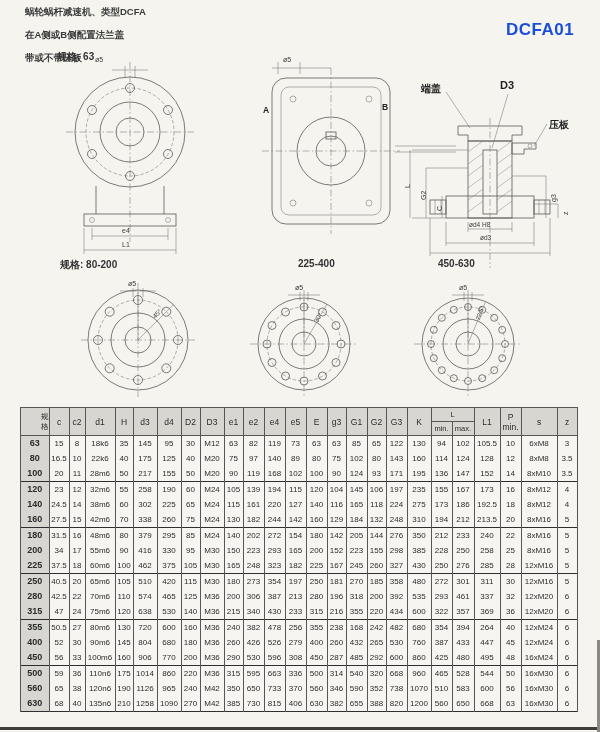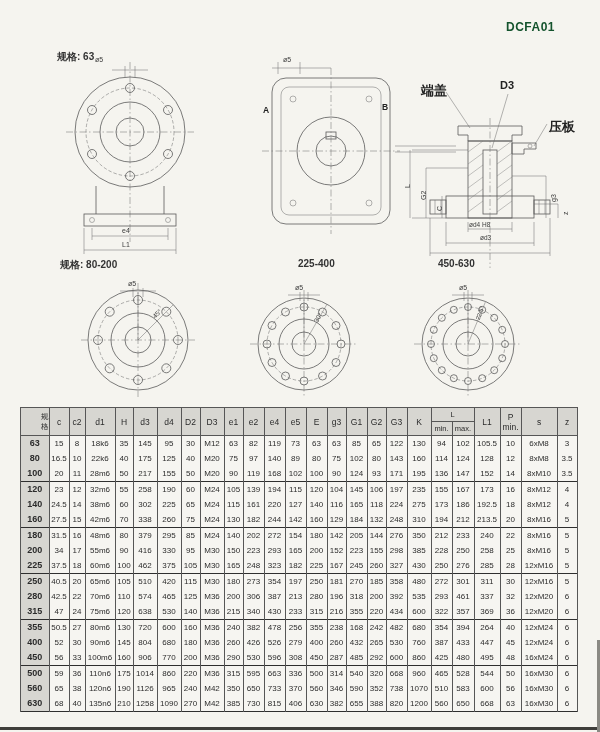--- a/index.html
+++ b/index.html
@@ -1,23 +1,23 @@
 <!DOCTYPE html>
 <html><head>
 <meta charset="utf-8">
 <style>
   html,body{margin:0;padding:0;}
   .page{position:relative;width:600px;height:732px;background:#f5f4ef;overflow:hidden;
         font-family:"Liberation Sans",sans-serif;color:#2e2e2e;}
   .abs{position:absolute;}
   .title-block{left:25px;top:6px;font-size:9.5px;font-weight:bold;color:#3a3a3a;line-height:11.5px;white-space:pre-line;}
-  .doc-code{left:506px;top:20px;font-size:12px;font-weight:bold;letter-spacing:.5px;color:#14532d;}
+  .doc-code{left:506px;top:20px;font-size:17px;font-weight:bold;letter-spacing:.5px;color:#1d4ed8;}
   .spec-label{font-size:10px;font-weight:bold;color:#333;}
   .lbl{position:absolute;font-size:7px;color:#3c3c3c;white-space:nowrap;}
-  .lbl-b{position:absolute;font-size:13px;font-weight:bold;color:#222;white-space:nowrap;}
+  .lbl-b{position:absolute;font-size:10px;font-weight:bold;color:#222;white-space:nowrap;}
   .rot{transform:rotate(-90deg);transform-origin:left top;}
   .ln{stroke:#5b5b5b;fill:none;stroke-width:.8;}
   .thin{stroke:#6a6a6a;fill:none;stroke-width:.5;}
   .cl{stroke:#777;fill:none;stroke-width:.55;stroke-dasharray:7 2.5 1.5 2.5;}
   .bc{stroke:#6f6f6f;fill:none;stroke-width:.55;stroke-dasharray:3.5 2;}
   .hatch{stroke:#7a7a7a;fill:none;stroke-width:.45;}
   .dim{stroke:#6a6a6a;fill:none;stroke-width:.5;}
   
   table.spec{position:absolute;left:20px;top:407px;border-collapse:collapse;table-layout:fixed;
              border:1.6px solid #2f2f2f;background:#f6f5f1;}
@@ -31,20 +31,23 @@
   table.spec td.size-cell{background:#d7d6d1;font-weight:bold;font-size:9px;vertical-align:top;}
   table.spec td.size-cell div{height:15px;line-height:15px;}
   .scan-bottom{left:0;top:727px;width:600px;height:3px;background:#3f3e3a;}
   .scan-right{left:597px;top:640px;width:3px;height:92px;background:#8a8983;}
 </style>
 </head>
 <body>
 
 <div class="page">
 
+  <div class="abs title-block"><span>蜗轮蜗杆减速机、类型DCFA</span><br>
+    <span>在A侧或B侧配置法兰盖</span><br>
+    <span>带或不带压板</span></div>
   <div class="abs doc-code">DCFA01</div>
   <div class="abs spec-label" style="left:57px;top:50px;">规格: 63</div>
 
   <svg class="abs" style="left:0;top:0;" width="600" height="405" viewBox="0 0 600 405">
 
     <circle class="ln" cx="130" cy="132" r="55"></circle>
     <circle class="bc" cx="130" cy="132" r="44"></circle>
     <circle class="ln" cx="130" cy="132" r="30"></circle>
     <circle class="ln" cx="130" cy="132" r="14"></circle>
     <circle class="ln" cx="130" cy="88" r="4.5"></circle>

